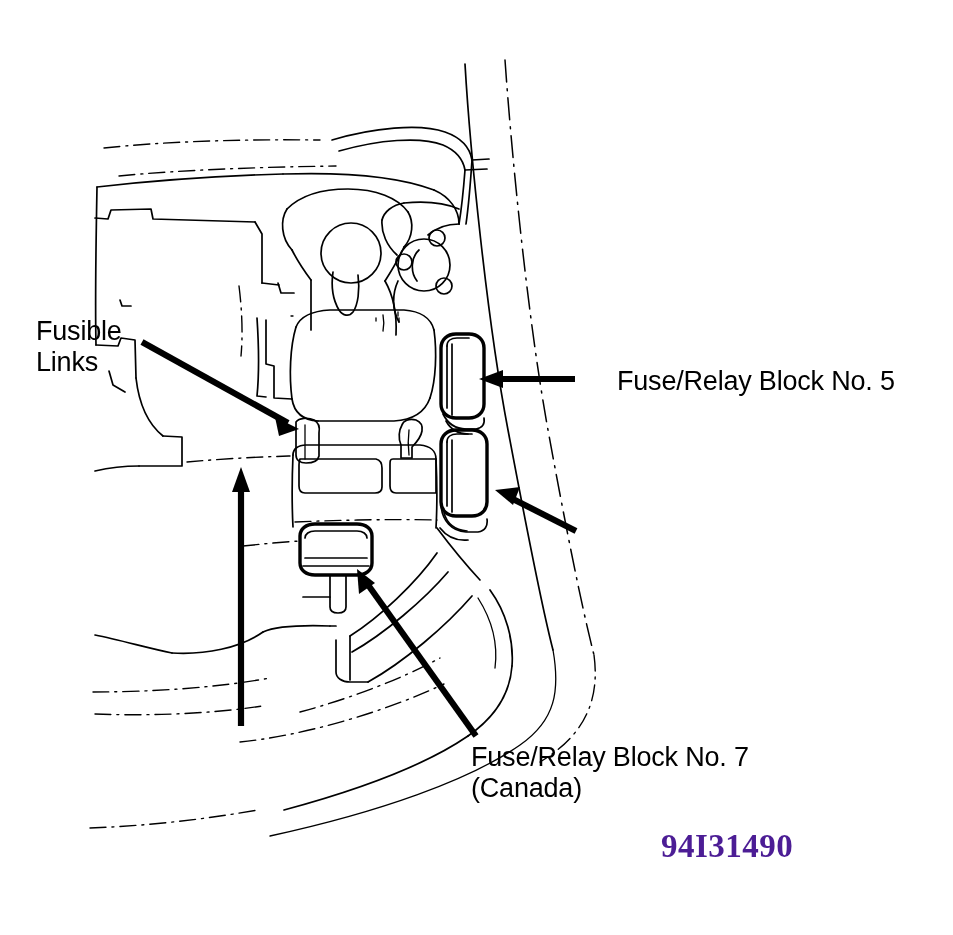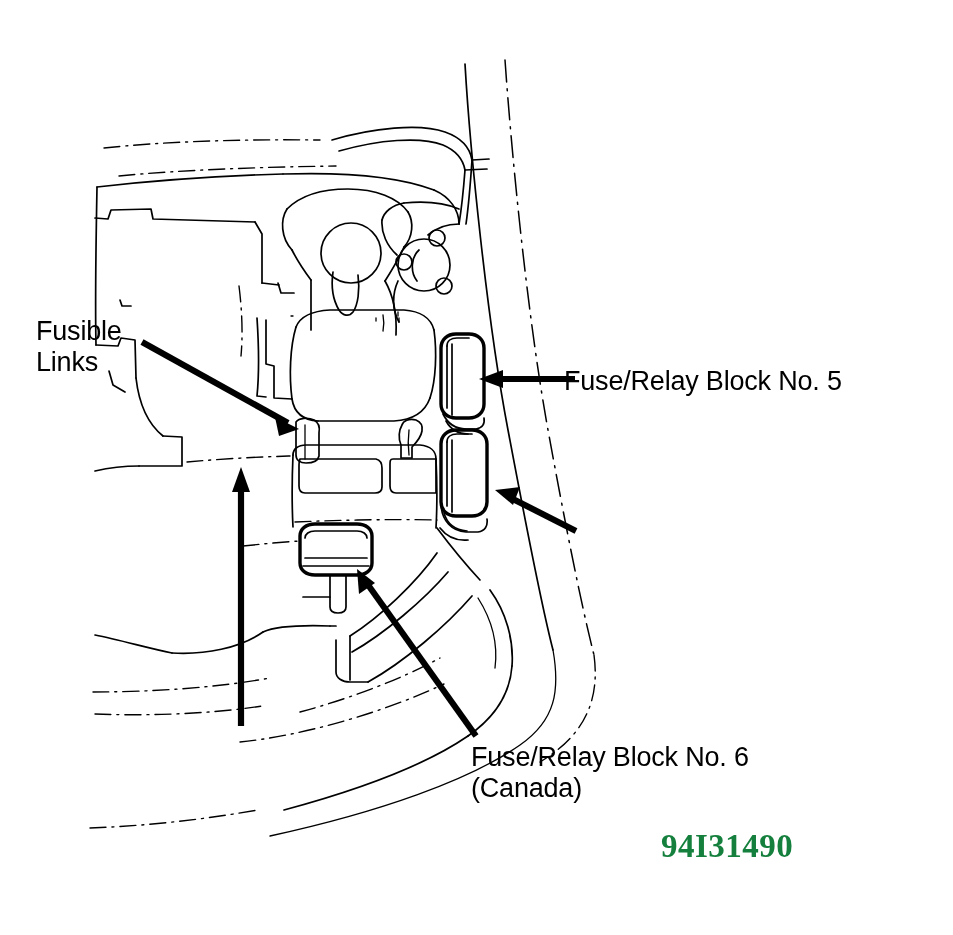--- a/index.html
+++ b/index.html
@@ -36,21 +36,21 @@
     line-height: 31px;
     color: #000000;
     white-space: pre;
     letter-spacing: -0.2px;
   }
   #label-fusible-links {
     left: 36px;
     top: 316px;
   }
   #label-block5 {
-    left: 564px;
+    left: 617px;
     top: 366px;
     text-align: center;
   }
   #label-block2 {
     left: 581px;
     top: 523px;
   }
   #label-block7 {
     left: 471px;
     top: 742px;
@@ -60,21 +60,21 @@
     top: 732px;
   }
   #figure-code {
     position: absolute;
     left: 661px;
     top: 828px;
     font-family: "Liberation Serif", serif;
     font-weight: bold;
     font-size: 33px;
     letter-spacing: 0.5px;
-    color: #15803d;
+    color: #4c1d95;
     white-space: pre;
     text-align: center;
   }
 </style>
 </head>
 <body>
 
 <div id="figure-root">
 
   <svg id="figure-svg" viewBox="0 0 953 935" xmlns="http://www.w3.org/2000/svg">
@@ -303,19 +303,19 @@
       <polygon class="arwhd" points="241,467 232,492 250,492"></polygon>
     </g>
   </svg>
 
   <div class="label-text" id="label-fusible-links">Fusible
 Links</div>
 
   <div class="label-text" id="label-block5">Fuse/Relay Block No. 5</div>
 
 
-  <div class="label-text" id="label-block7">Fuse/Relay Block No. 6
+  <div class="label-text" id="label-block7">Fuse/Relay Block No. 7
 (Canada)</div>
 
 
   <div id="figure-code">94I31490</div>
 
 </div>
 
 </body></html>

